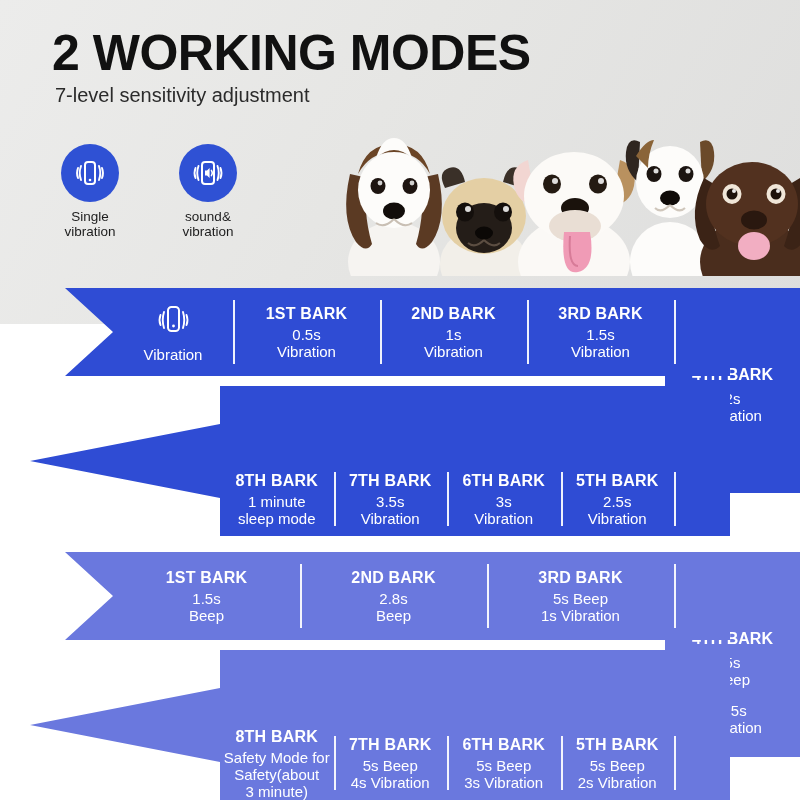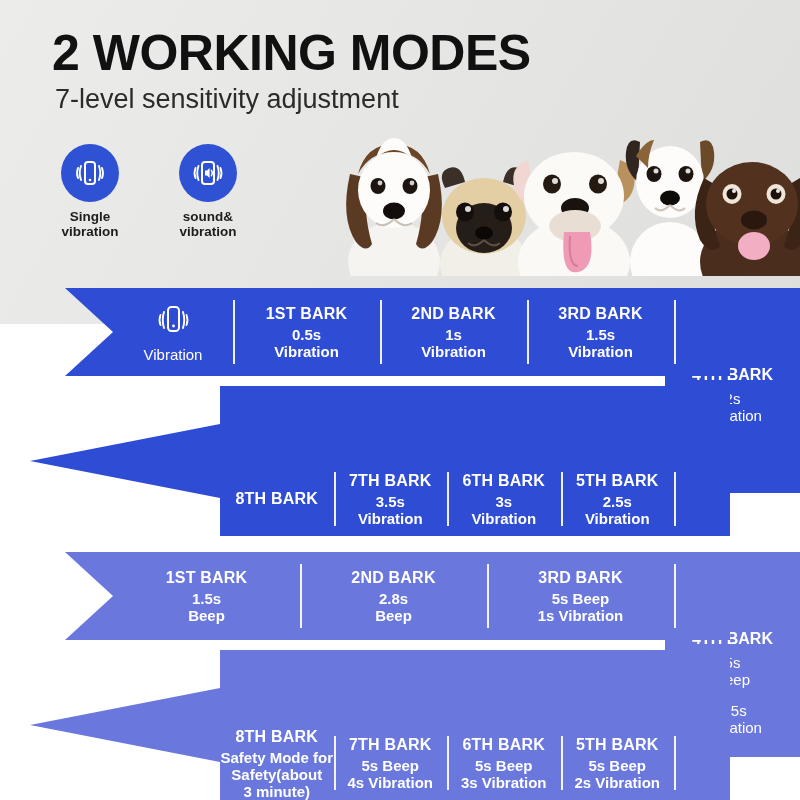--- a/index.html
+++ b/index.html
@@ -16,26 +16,26 @@
     background:linear-gradient(120deg,#ececeb 0%,#e6e6e4 45%,#dededd 100%);
     overflow:hidden;
   }
   .h-title{
     position:absolute;left:52px;top:24px;
     font-size:50px;font-weight:bold;letter-spacing:-0.5px;
     color:#111111;white-space:nowrap;
   }
   .h-sub{
     position:absolute;left:55px;top:84px;
-    font-size:27px;font-weight:400;color:#2b2b2b;white-space:nowrap;
+    font-size:20px;font-weight:400;color:#2b2b2b;white-space:nowrap;
   }
 
   
   .modes{position:absolute;left:52px;top:144px;display:flex;gap:42px;}
-  .mode{width:76px;display:flex;flex-direction:column;align-items:center;font-weight:bold;}
+  .mode{width:76px;display:flex;flex-direction:column;align-items:center;}
   .mode-circle{
     width:58px;height:58px;border-radius:50%;
     background:#2f51d4;display:flex;align-items:center;justify-content:center;
   }
   .mode-label{
     margin-top:7px;text-align:center;font-size:13.5px;line-height:15px;
     color:#1d1d1d;
   }
 
   
@@ -74,21 +74,21 @@
   .cells{position:absolute;left:0;top:0;width:100%;height:100%;display:flex;}
   .cell{
     position:relative;display:flex;flex-direction:column;
     align-items:center;justify-content:center;text-align:center;color:#fff;
   }
   .cell + .cell::before{
     content:"";position:absolute;left:0;top:14%;width:2px;height:72%;
     background:rgba(255,255,255,.92);
   }
   .c-title{font-size:16px;font-weight:bold;letter-spacing:.2px;line-height:20px;}
-  .c-sub{font-size:15px;font-weight:700;line-height:17px;margin-top:2px;}
+  .c-sub{font-size:15px;font-weight:400;line-height:17px;margin-top:2px;}
   .c-mode{font-size:15px;font-weight:400;line-height:17px;margin-top:5px;}
 
   .row1 .cells{padding-left:48px;box-sizing:border-box;}
   .row2 .cells{padding-left:190px;box-sizing:border-box;padding-top:38px;
                height:112px;top:38px;}
 
   .w-icon{width:120px;}
   .w-eq{flex:1;}
   .w-tail{width:56px;}
 
@@ -292,20 +292,24 @@
         <div class="cell w-tail"></div>
       </div>
     </div>
 
     <div class="gutter"></div>
 
     <div class="row2 c-dark">
       <div class="cells">
         <div class="cell w-eq">
           <div class="c-title">8TH BARK</div>
+          <div class="c-sub">
+            <div>1 minute</div>
+            <div>sleep mode</div>
+          </div>
         </div>
         <div class="cell w-eq">
           <div class="c-title">7TH BARK</div>
           <div class="c-sub">
             <div>3.5s</div>
             <div>Vibration</div>
           </div>
         </div>
         <div class="cell w-eq">
           <div class="c-title">6TH BARK</div>

